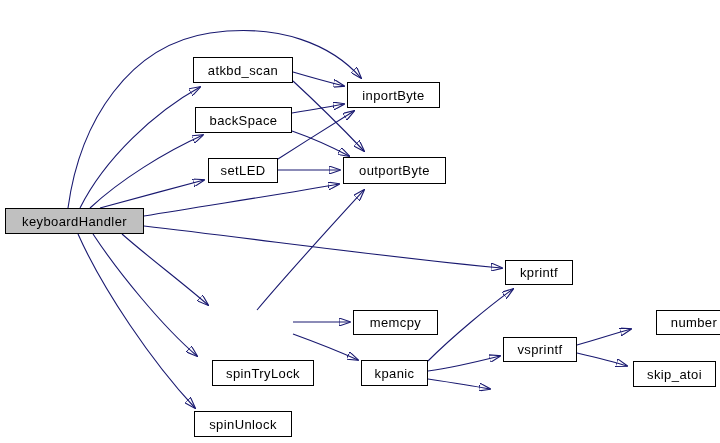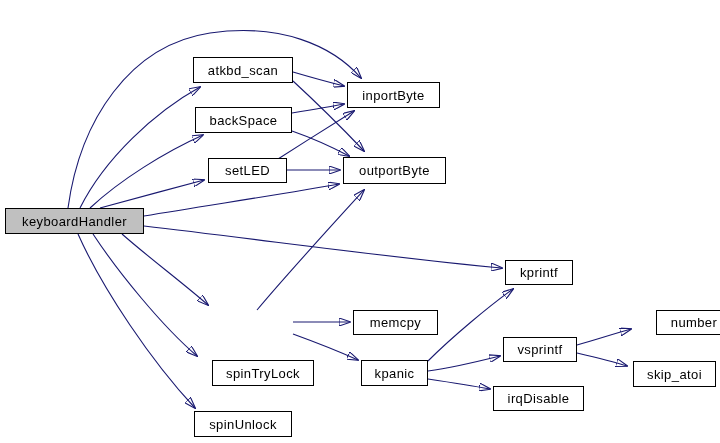--- a/index.html
+++ b/index.html
@@ -87,21 +87,21 @@
   </div>
 
   <div class="node" style="left:193px; top:57px; width:100px; height:26px;">
     <span>atkbd_scan</span>
   </div>
 
   <div class="node" style="left:195px; top:107px; width:97px; height:26px;">
     <span>backSpace</span>
   </div>
 
-  <div class="node" style="left:208px; top:158px; width:79px; height:25px;">
+  <div class="node" style="left:208px; top:158px; width:70px; height:25px;">
     <span>setLED</span>
   </div>
 
   <div class="node" style="left:347px; top:82px; width:93px; height:26px;">
     <span>inportByte</span>
   </div>
 
   <div class="node" style="left:343px; top:157px; width:103px; height:27px;">
     <span>outportByte</span>
   </div>
@@ -124,23 +124,20 @@
   </div>
 
   <div class="node" style="left:361px; top:360px; width:67px; height:26px;">
     <span>kpanic</span>
   </div>
 
   <div class="node" style="left:503px; top:337px; width:74px; height:25px;">
     <span>vsprintf</span>
   </div>
 
-  <div class="node" style="left:493px; top:386px; width:91px; height:25px;">
-    <span>irqDisable</span>
-  </div>
 
   <div class="node" style="left:636px; top:310px; width:76px; height:25px;margin-left:20px;">
     <span>number</span>
   </div>
 
   <div class="node" style="left:633px; top:361px; width:83px; height:26px;">
     <span>skip_atoi</span>
   </div>
 
 </div>

